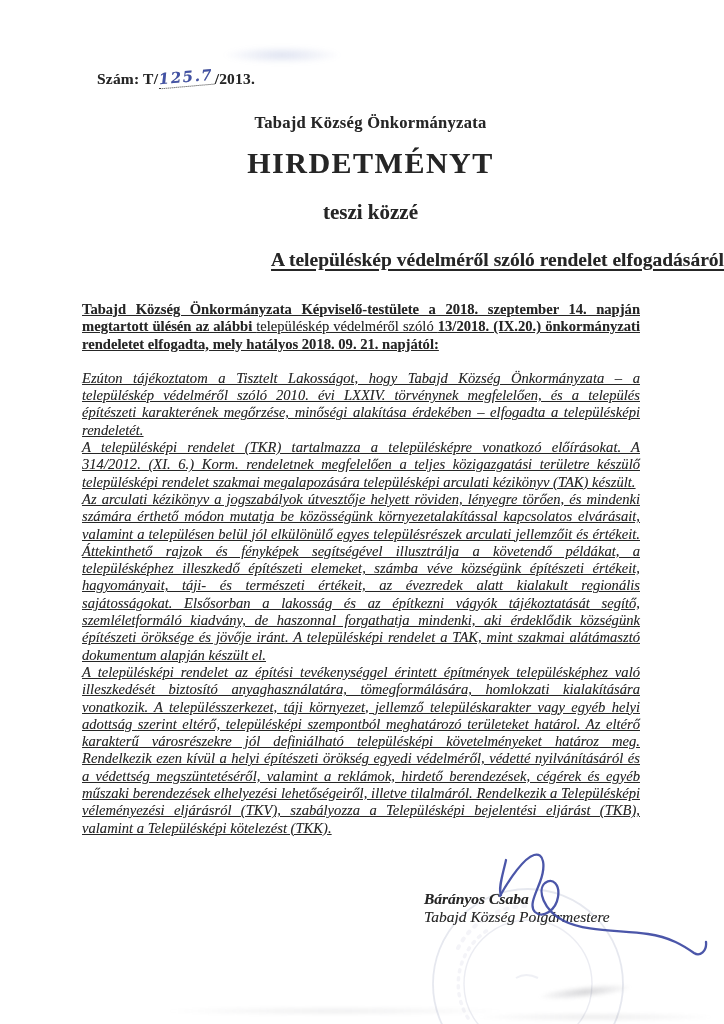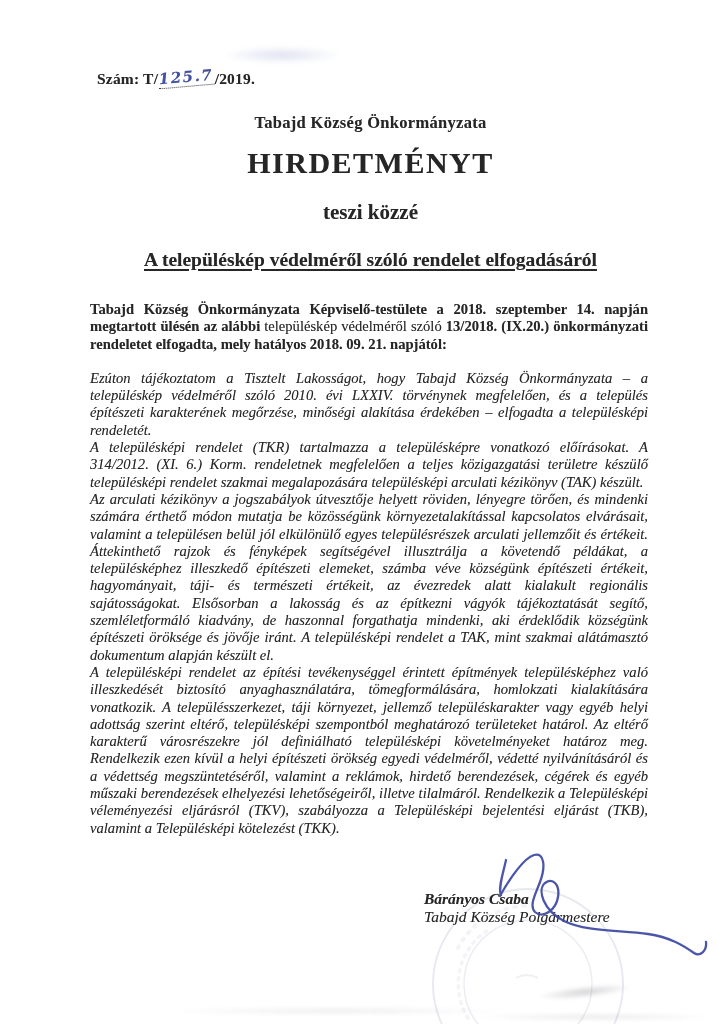--- a/index.html
+++ b/index.html
@@ -61,28 +61,30 @@
 
   .centered { position: absolute; left: 0; right: 0; text-align: center; padding-left: 17px; }
   .org-name   { top: 113px; font-weight: bold; font-size: 16.5px; letter-spacing: 0.3px; }
   .doc-title  { top: 146px; font-weight: bold; font-size: 30px; letter-spacing: 1.5px; }
   .doc-subtitle { top: 200px; font-weight: bold; font-size: 21px; }
   .doc-subject  {
     top: 249px; font-weight: bold; font-size: 19.5px;
     text-decoration: underline;
     text-underline-offset: 3px;
     text-decoration-thickness: 1.5px;
+    text-align: right;
   }
 
   .body-block {
     position: absolute;
-    left: 90px; top: 301px; width: 558px;
+    left: 82px; top: 301px; width: 558px;
     font-size: 14.6px;
     line-height: 17.3px;
     text-align: justify;
+    text-decoration: underline;
   }
   .lead { margin: 0 0 17px 0; font-weight: bold; }
   .lead .regular { font-weight: normal; }
   .body-block p.it { margin: 0; font-style: italic; }
 
   .stamp-svg { position: absolute; left: 428px; top: 878px; pointer-events: none; }
 
   .sig-block {
     position: absolute;
     left: 424px; top: 890px; width: 195px;
@@ -96,21 +98,21 @@
   .ink-svg { position: absolute; left: 486px; top: 852px; pointer-events: none; }
 </style>
 </head>
 <body>
 
 <div class="page">
 
   <div class="smudge smudge-top"></div>
 
   <div class="doc-number">
-    <span>Szám: T/</span><span class="handwritten">125.7</span><span>/2019.</span>
+    <span>Szám: T/</span><span class="handwritten">125.7</span><span>/2013.</span>
   </div>
 
   <div class="centered org-name">Tabajd Község Önkormányzata</div>
   <div class="centered doc-subtitle">teszi közzé</div>
   <div class="centered doc-title">HIRDETMÉNYT</div>
   <div class="centered doc-subject">A településkép védelméről szóló rendelet elfogadásáról</div>
 
   <div class="body-block">
     <p class="lead"><span>Tabajd Község Önkormányzata Képviselő-testülete a 2018. szeptember 14. napján megtartott ülésén az alábbi </span><span class="regular">településkép védelméről szóló </span><span>13/2018. (IX.20.) önkormányzati rendeletet elfogadta, mely hatályos 2018. 09. 21. napjától:</span></p>
     <p class="it">Ezúton tájékoztatom a Tisztelt Lakosságot, hogy Tabajd Község Önkormányzata – a településkép védelméről szóló 2010. évi LXXIV. törvénynek megfelelően, és a település építészeti karakterének megőrzése, minőségi alakítása érdekében – elfogadta a településképi rendeletét.</p>

